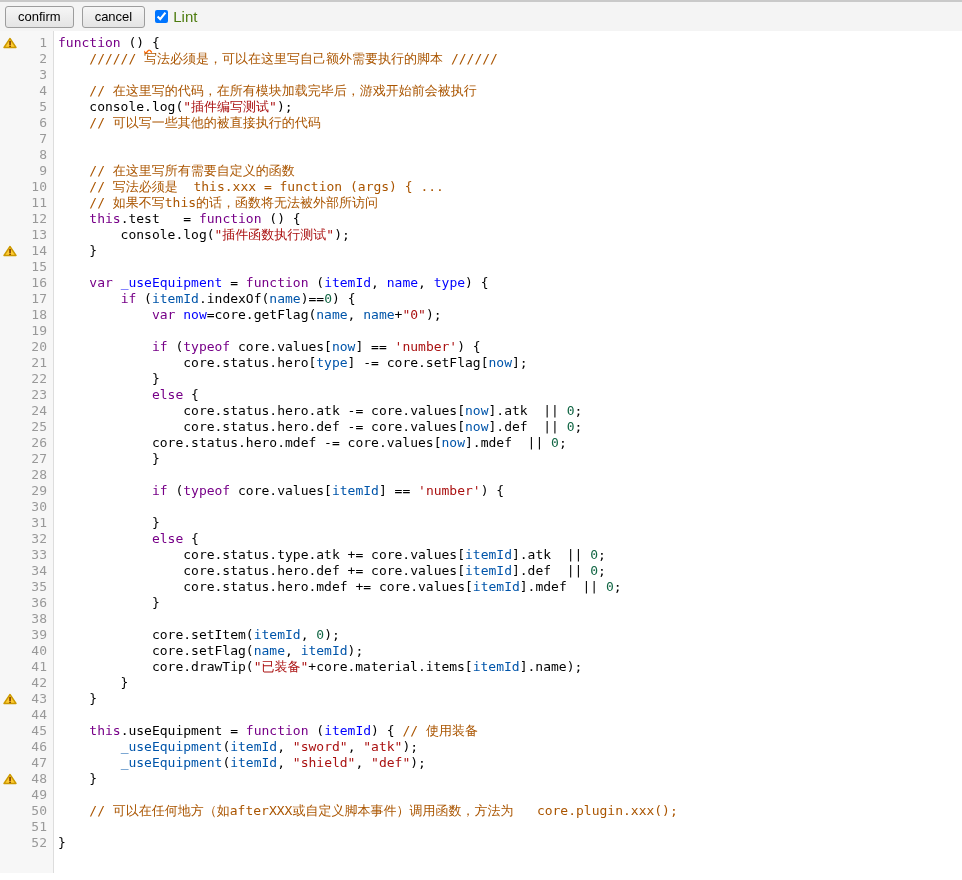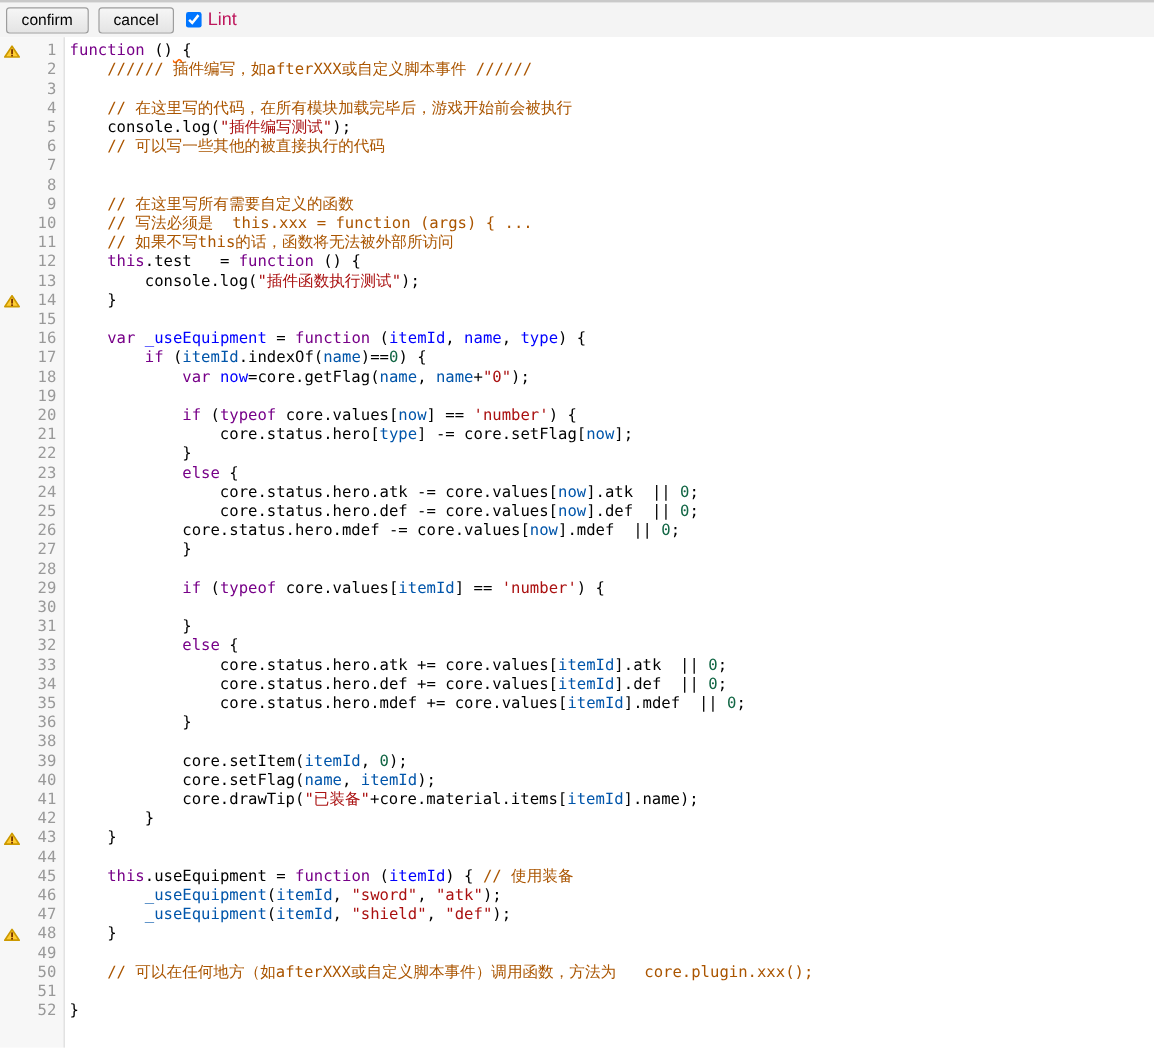--- a/index.html
+++ b/index.html
@@ -16,21 +16,21 @@
   .toolbar button {
     font-family:"Liberation Sans", sans-serif;
     font-size:13px; color:#000;
     background:linear-gradient(#f6f6f6,#e4e4e4);
     border:1px solid #9d9d9d; border-radius:3px;
     padding:2px 12px; margin-right:8px; height:22px;
     cursor:pointer;
   }
   .lint-toggle { display:flex; align-items:center; margin-left:2px; cursor:pointer; }
   .lint-toggle input { width:13px; height:13px; margin-right:5px; }
-  .lint-toggle span { font-size:15px; color:#be185d; }
+  .lint-toggle span { font-size:15px; color:#4d7c0f; }
 
   
   .editor {
     position:relative; height:842px; background:#fff;
     font-family:"DejaVu Sans Mono","Liberation Mono",monospace;
     font-size:13px; line-height:16px;
     padding-top:4px;
   }
   .gutter-bg {
     position:absolute; left:0; top:0; width:54px; height:842px;
@@ -72,21 +72,21 @@
 </div>
 
 <div class="editor">
   <div class="gutter-bg"></div>
   <div id="code-lines">
       <div class="code-line"><span class="g-marker"><svg width="14" height="12">
             <path d="M7 1.5 L13 10.5 L1 10.5 Z" fill="#fc3" stroke="#c90" stroke-width="1.4" stroke-linejoin="round"></path>
             <rect x="6.3" y="4" width="1.5" height="4" fill="#730"></rect>
             <rect x="6.3" y="8.6" width="1.5" height="1.4" fill="#730"></rect>
           </svg></span><span class="g-num">1</span><span class="code-text"><span class="tok-k">function</span><span class="tok-p"> ()</span><span class="tok-q"> </span><span class="tok-p">{</span></span></div>
-      <div class="code-line"><span class="g-marker"></span><span class="g-num">2</span><span class="code-text"><span class="tok-c">    ////// 插件编写，如afterXXX或自定义脚本事件 //////</span></span></div>
+      <div class="code-line"><span class="g-marker"></span><span class="g-num">2</span><span class="code-text"><span class="tok-c">    ////// 写法必须是，可以在这里写自己额外需要执行的脚本 //////</span></span></div>
       <div class="code-line"><span class="g-marker"></span><span class="g-num">3</span><span class="code-text"></span></div>
       <div class="code-line"><span class="g-marker"></span><span class="g-num">4</span><span class="code-text"><span class="tok-c">    // 在这里写的代码，在所有模块加载完毕后，游戏开始前会被执行</span></span></div>
       <div class="code-line"><span class="g-marker"></span><span class="g-num">5</span><span class="code-text"><span class="tok-p">    console.log(</span><span class="tok-s">"插件编写测试"</span><span class="tok-p">);</span></span></div>
       <div class="code-line"><span class="g-marker"></span><span class="g-num">6</span><span class="code-text"><span class="tok-c">    // 可以写一些其他的被直接执行的代码</span></span></div>
       <div class="code-line"><span class="g-marker"></span><span class="g-num">7</span><span class="code-text"></span></div>
       <div class="code-line"><span class="g-marker"></span><span class="g-num">8</span><span class="code-text"></span></div>
       <div class="code-line"><span class="g-marker"></span><span class="g-num">9</span><span class="code-text"><span class="tok-c">    // 在这里写所有需要自定义的函数</span></span></div>
       <div class="code-line"><span class="g-marker"></span><span class="g-num">10</span><span class="code-text"><span class="tok-c">    // 写法必须是  this.xxx = function (args) { ...</span></span></div>
       <div class="code-line"><span class="g-marker"></span><span class="g-num">11</span><span class="code-text"><span class="tok-c">    // 如果不写this的话，函数将无法被外部所访问</span></span></div>
       <div class="code-line"><span class="g-marker"></span><span class="g-num">12</span><span class="code-text"><span class="tok-p">    </span><span class="tok-k">this</span><span class="tok-p">.test   = </span><span class="tok-k">function</span><span class="tok-p"> () {</span></span></div>
@@ -107,21 +107,21 @@
       <div class="code-line"><span class="g-marker"></span><span class="g-num">23</span><span class="code-text"><span class="tok-p">            </span><span class="tok-k">else</span><span class="tok-p"> {</span></span></div>
       <div class="code-line"><span class="g-marker"></span><span class="g-num">24</span><span class="code-text"><span class="tok-p">                core.status.hero.atk -= core.values[</span><span class="tok-v">now</span><span class="tok-p">].atk  || </span><span class="tok-n">0</span><span class="tok-p">;</span></span></div>
       <div class="code-line"><span class="g-marker"></span><span class="g-num">25</span><span class="code-text"><span class="tok-p">                core.status.hero.def -= core.values[</span><span class="tok-v">now</span><span class="tok-p">].def  || </span><span class="tok-n">0</span><span class="tok-p">;</span></span></div>
       <div class="code-line"><span class="g-marker"></span><span class="g-num">26</span><span class="code-text"><span class="tok-p">            core.status.hero.mdef -= core.values[</span><span class="tok-v">now</span><span class="tok-p">].mdef  || </span><span class="tok-n">0</span><span class="tok-p">;</span></span></div>
       <div class="code-line"><span class="g-marker"></span><span class="g-num">27</span><span class="code-text"><span class="tok-p">            }</span></span></div>
       <div class="code-line"><span class="g-marker"></span><span class="g-num">28</span><span class="code-text"></span></div>
       <div class="code-line"><span class="g-marker"></span><span class="g-num">29</span><span class="code-text"><span class="tok-p">            </span><span class="tok-k">if</span><span class="tok-p"> (</span><span class="tok-k">typeof</span><span class="tok-p"> core.values[</span><span class="tok-v">itemId</span><span class="tok-p">] == </span><span class="tok-s">'number'</span><span class="tok-p">) {</span></span></div>
       <div class="code-line"><span class="g-marker"></span><span class="g-num">30</span></div>
       <div class="code-line"><span class="g-marker"></span><span class="g-num">31</span><span class="code-text"><span class="tok-p">            }</span></span></div>
       <div class="code-line"><span class="g-marker"></span><span class="g-num">32</span><span class="code-text"><span class="tok-p">            </span><span class="tok-k">else</span><span class="tok-p"> {</span></span></div>
-      <div class="code-line"><span class="g-marker"></span><span class="g-num">33</span><span class="code-text"><span class="tok-p">                core.status.hero.atk += core.values[</span><span class="tok-v">itemId</span><span class="tok-p">].atk  || </span><span class="tok-n">0</span><span class="tok-p">;</span></span></div>
+      <div class="code-line"><span class="g-marker"></span><span class="g-num">33</span><span class="code-text"><span class="tok-p">                core.status.type.atk += core.values[</span><span class="tok-v">itemId</span><span class="tok-p">].atk  || </span><span class="tok-n">0</span><span class="tok-p">;</span></span></div>
       <div class="code-line"><span class="g-marker"></span><span class="g-num">34</span><span class="code-text"><span class="tok-p">                core.status.hero.def += core.values[</span><span class="tok-v">itemId</span><span class="tok-p">].def  || </span><span class="tok-n">0</span><span class="tok-p">;</span></span></div>
       <div class="code-line"><span class="g-marker"></span><span class="g-num">35</span><span class="code-text"><span class="tok-p">                core.status.hero.mdef += core.values[</span><span class="tok-v">itemId</span><span class="tok-p">].mdef  || </span><span class="tok-n">0</span><span class="tok-p">;</span></span></div>
       <div class="code-line"><span class="g-marker"></span><span class="g-num">36</span><span class="code-text"><span class="tok-p">            }</span></span></div>
       <div class="code-line"><span class="g-marker"></span><span class="g-num">38</span></div>
       <div class="code-line"><span class="g-marker"></span><span class="g-num">39</span><span class="code-text"><span class="tok-p">            core.setItem(</span><span class="tok-v">itemId</span><span class="tok-p">, </span><span class="tok-n">0</span><span class="tok-p">);</span></span></div>
       <div class="code-line"><span class="g-marker"></span><span class="g-num">40</span><span class="code-text"><span class="tok-p">            core.setFlag(</span><span class="tok-v">name</span><span class="tok-p">, </span><span class="tok-v">itemId</span><span class="tok-p">);</span></span></div>
       <div class="code-line"><span class="g-marker"></span><span class="g-num">41</span><span class="code-text"><span class="tok-p">            core.drawTip(</span><span class="tok-s">"已装备"</span><span class="tok-p">+core.material.items[</span><span class="tok-v">itemId</span><span class="tok-p">].name);</span></span></div>
       <div class="code-line"><span class="g-marker"></span><span class="g-num">42</span><span class="code-text"><span class="tok-p">        }</span></span></div>
       <div class="code-line"><span class="g-marker"><svg width="14" height="12">
             <path d="M7 1.5 L13 10.5 L1 10.5 Z" fill="#fc3" stroke="#c90" stroke-width="1.4" stroke-linejoin="round"></path>

